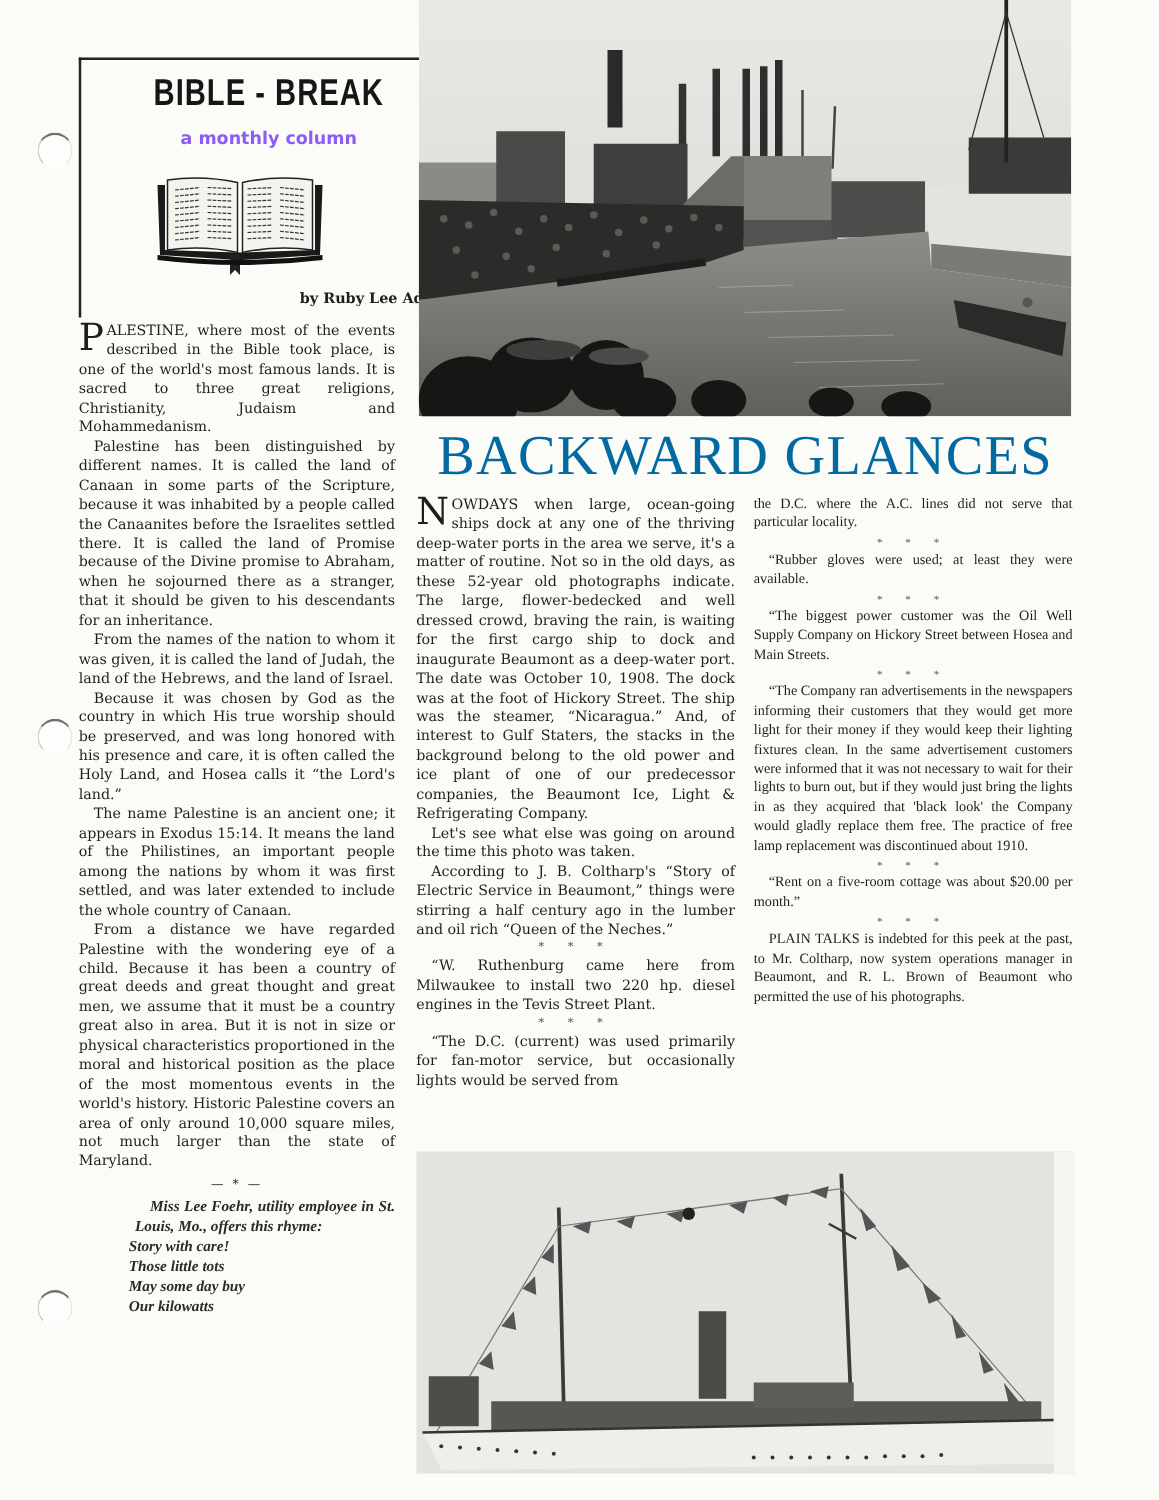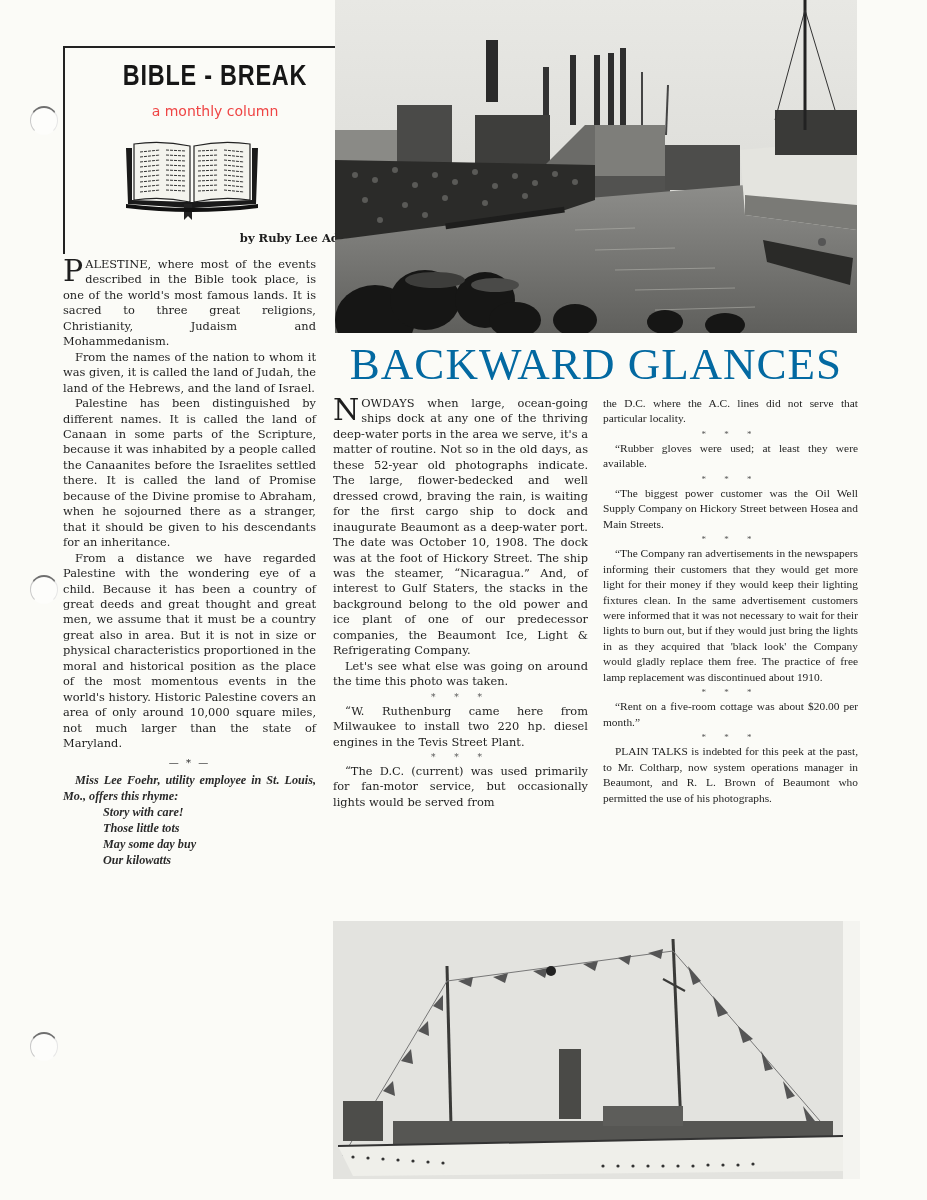--- a/index.html
+++ b/index.html
@@ -16,32 +16,32 @@
   .col-text p.first { text-indent: 0; }
   .stars { text-align: center; font-size: 9px; line-height: 14px; letter-spacing: 8px; color: #555; }
 
   
   #bible-box { position: absolute; left: 63px; top: 46px; width: 304px; height: 208px;
     border: 2px solid #222; border-bottom: none; box-sizing: border-box; }
   #bb-title { position: absolute; left: 0; right: 0; top: 10px; text-align: center;
     font-family: "Liberation Sans", sans-serif; font-weight: bold; font-size: 30px;
     letter-spacing: 1px; transform: scaleX(0.78); color: #161616; }
   #bb-sub { position: absolute; left: 0; right: 0; top: 55px; text-align: center;
-    font-family: "DejaVu Sans", sans-serif; font-weight: normal; font-size: 14px; color: #ef4444; }
+    font-family: "DejaVu Sans", sans-serif; font-weight: bold; font-size: 14px; color: #8b5cf6; }
   #bb-book { position: absolute; left: 57px; top: 90px; width: 140px; height: 84px; }
   #bb-byline { position: absolute; left: 0; right: 0; top: 183px; text-align: right;
     font-family: "DejaVu Serif", serif; font-weight: bold; font-size: 11.5px; }
 
   #left-col { position: absolute; left: 63px; top: 257px; width: 253px; }
   .dropcap-p { position: relative; }
   .dropcap { float: left; font-size: 30px; line-height: 24px; margin: 2px 2px 0 0; font-family: "DejaVu Serif", serif; }
   .divider-sm { text-align: center; font-size: 10px; margin: 3px 0 2px; letter-spacing: 2px; }
   #rhyme { font-family: "Liberation Serif", serif; font-style: italic; font-weight: bold;
     font-size: 12.2px; line-height: 16px; color: #2a2a2a; }
-  #rhyme .intro { text-indent: 12px; text-align: justify; }
+  #rhyme .intro { text-indent: 12px; text-align: justify; margin-left: 45px; }
   #rhyme .verse { padding-left: 40px; }
 
   
   #photo-top { position: absolute; left: 335px; top: 0; width: 522px; height: 333px; }
   #photo-bottom { position: absolute; left: 333px; top: 921px; width: 527px; height: 258px; }
 
   #headline { position: absolute; left: 335px; top: 338px; width: 522px; text-align: center;
     font-family: "Liberation Serif", serif; font-size: 45px; line-height: 52px; color: #0369a1;
     letter-spacing: 1px; }
 
@@ -102,22 +102,24 @@
         <line x1="102" y1="52" x2="122" y2="54"></line>
     </g>
     <path d="M62 66 L62 82 L66 78 L70 82 L70 66 Z" fill="#222"></path>
     <path d="M4 66 Q70 74 136 66 L136 70 Q70 78 4 70 Z" fill="#111"></path>
   </svg>
   <div id="bb-byline">by Ruby Lee Adams</div>
 </div>
 
 <div id="left-col" class="col-text">
   <p class="first dropcap-p"><span class="dropcap">P</span><span>ALESTINE, where most of the events described in the Bible took place, is one of the world's most famous lands. It is sacred to three great religions, Christianity, Judaism and Mohammedanism.</span></p>
+  <p>Palestine has been distinguished by different names. It is called the land of Canaan in some parts of the Scripture, because it was inhabited by a people called the Canaanites before the Israelites settled there. It is called the land of Promise because of the Divine promise to Abraham, when he sojourned there as a stranger, that it should be given to his descendants for an inheritance.</p>
   <p>From the names of the nation to whom it was given, it is called the land of Judah, the land of the Hebrews, and the land of Israel.</p>
-  <p>Palestine has been distinguished by different names. It is called the land of Canaan in some parts of the Scripture, because it was inhabited by a people called the Canaanites before the Israelites settled there. It is called the land of Promise because of the Divine promise to Abraham, when he sojourned there as a stranger, that it should be given to his descendants for an inheritance.</p>
+  <p>Because it was chosen by God as the country in which His true worship should be preserved, and was long honored with his presence and care, it is often called the Holy Land, and Hosea calls it “the Lord's land.”</p>
+  <p>The name Palestine is an ancient one; it appears in Exodus 15:14. It means the land of the Philistines, an important people among the nations by whom it was first settled, and was later extended to include the whole country of Canaan.</p>
   <p>From a distance we have regarded Palestine with the wondering eye of a child. Because it has been a country of great deeds and great thought and great men, we assume that it must be a country great also in area. But it is not in size or physical characteristics proportioned in the moral and historical position as the place of the most momentous events in the world's history. Historic Palestine covers an area of only around 10,000 square miles, not much larger than the state of Maryland.</p>
   <div class="divider-sm">— * —</div>
   <div id="rhyme">
     <div class="intro">Miss Lee Foehr, utility employee in St. Louis, Mo., offers this rhyme:</div>
     <div class="verse">Story with care!</div>
     <div class="verse">Those little tots</div>
     <div class="verse">May some day buy</div>
     <div class="verse">Our kilowatts</div>
   </div>
 </div>
@@ -206,20 +208,21 @@
   </g>
   <ellipse cx="100" cy="280" rx="30" ry="8" fill="#3d3d3b"></ellipse>
   <ellipse cx="160" cy="285" rx="24" ry="7" fill="#4a4a48"></ellipse>
 </svg>
 
 <div id="headline">BACKWARD GLANCES</div>
 
 <div id="mid-col" class="col-text">
   <p class="first"><span class="dropcap-n">N</span><span>OWDAYS when large, ocean-going ships dock at any one of the thriving deep-water ports in the area we serve, it's a matter of routine. Not so in the old days, as these 52-year old photographs indicate. The large, flower-bedecked and well dressed crowd, braving the rain, is waiting for the first cargo ship to dock and inaugurate Beaumont as a deep-water port. The date was October 10, 1908. The dock was at the foot of Hickory Street. The ship was the steamer, “Nicaragua.” And, of interest to Gulf Staters, the stacks in the background belong to the old power and ice plant of one of our predecessor companies, the Beaumont Ice, Light &amp; Refrigerating Company.</span></p>
   <p>Let's see what else was going on around the time this photo was taken.</p>
+  <p>According to J. B. Coltharp's “Story of Electric Service in Beaumont,” things were stirring a half century ago in the lumber and oil rich “Queen of the Neches.”</p>
   <div class="stars">* * *</div>
   <p>“W. Ruthenburg came here from Milwaukee to install two 220 hp. diesel engines in the Tevis Street Plant.</p>
   <div class="stars">* * *</div>
   <p>“The D.C. (current) was used primarily for fan-motor service, but occasionally lights would be served from</p>
 </div>
 
 <div id="right-col" class="col-text">
   <p class="first">the D.C. where the A.C. lines did not serve that particular locality.</p>
   <div class="stars">* * *</div>
   <p>“Rubber gloves were used; at least they were available.</p>

